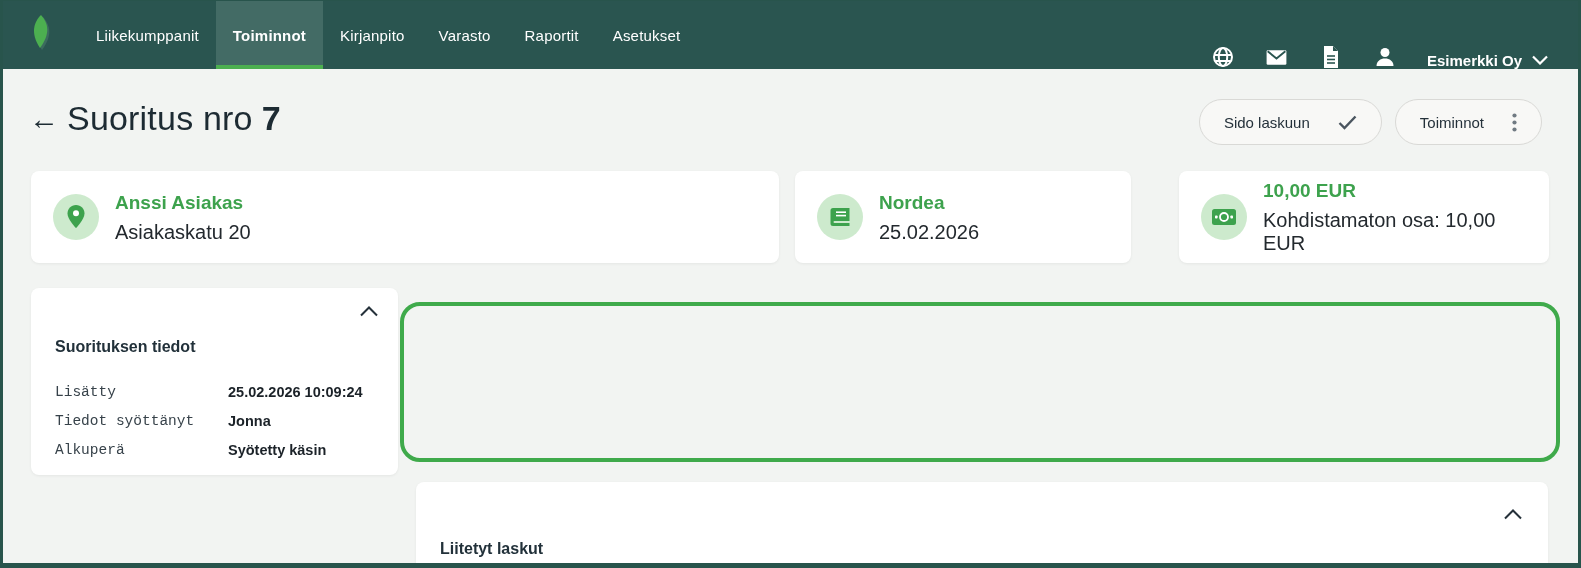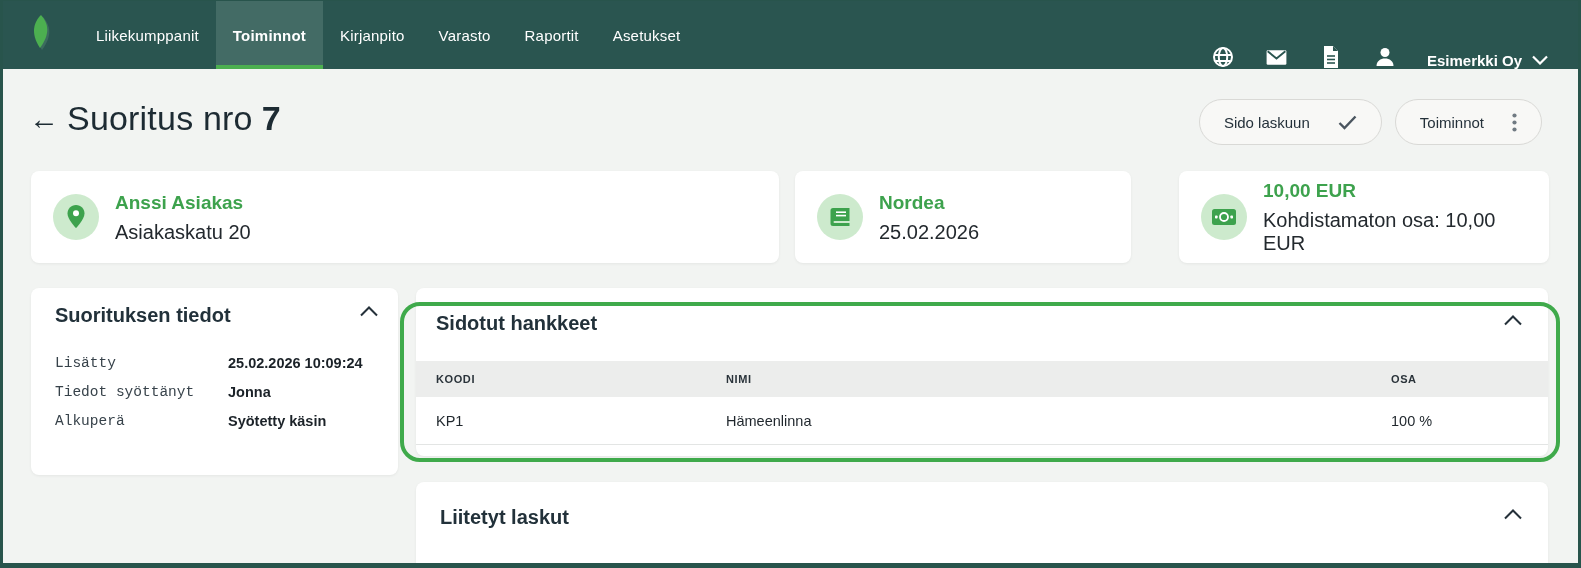--- a/index.html
+++ b/index.html
@@ -81,21 +81,21 @@
 
   
   .panel {
     position: absolute; background: #fff; border-radius: 8px;
     box-shadow: 0 1px 3px rgba(0,0,0,0.06);
   }
   .panel-details  { left: 28px;  top: 287px; width: 367px;  height: 187px; padding: 16px 24px; }
   .panel-projects { left: 413px; top: 287px; width: 1132px; height: 168px; }
   .panel-invoices { left: 413px; top: 481px; width: 1132px; height: 96px; padding: 24px 24px; }
 
-  .panel-heading { font-size: 20px; font-weight: 700; color: #22313a; }
+  .panel-heading { font-size: 16px; font-weight: 700; color: #22313a; margin-top: 34px; }
   .chevron-btn { position: absolute; cursor: pointer; width: 18px; height: 18px; }
   .panel-details .chevron-btn { top: 15px; right: 20px; }
   .panel-projects .chevron-btn { top: 24px; right: 26px; }
   .panel-invoices .chevron-btn { top: 24px; right: 26px; }
 
   .details-rows { margin-top: 28px; }
   .detail-row { display: flex; margin-bottom: 13px; font-size: 14.5px; }
   .detail-label { width: 173px; color: #37424a; flex: 0 0 auto; font-family: Liberation Mono, monospace; }
   .detail-value { font-weight: 700; color: #1b2228; }
 
@@ -277,40 +277,20 @@
         <span class="detail-label">Tiedot syöttänyt</span>
         <span class="detail-value">Jonna</span>
       </div>
       <div class="detail-row">
         <span class="detail-label">Alkuperä</span>
         <span class="detail-value">Syötetty käsin</span>
       </div>
     </div>
   </section>
 
-  <section class="panel panel-projects">
-    <div class="panel-heading">Sidotut hankkeet</div>
-    <div class="chevron-btn">
-      <span>
-        <svg width="18" height="11" viewBox="0 0 18 11" fill="none" stroke="#25313a" stroke-width="2">
-          <polyline points="1,9.5 9,1.5 17,9.5"></polyline>
-        </svg>
-      </span>
-    </div>
-    <div class="table-head">
-      <span class="col col-koodi th">KOODI</span>
-      <span class="col col-nimi th">NIMI</span>
-      <span class="col col-osa th">OSA</span>
-    </div>
-    <div class="table-row">
-      <span class="col col-koodi td">KP1</span>
-      <span class="col col-nimi td">Hämeenlinna</span>
-      <span class="col col-osa td">100 %</span>
-    </div>
-  </section>
 
   <div class="highlight-annotation"></div>
 
   <section class="panel panel-invoices">
     <div class="panel-heading">Liitetyt laskut</div>
     <div class="chevron-btn">
       <span>
         <svg width="18" height="11" viewBox="0 0 18 11" fill="none" stroke="#25313a" stroke-width="2">
           <polyline points="1,9.5 9,1.5 17,9.5"></polyline>
         </svg>

